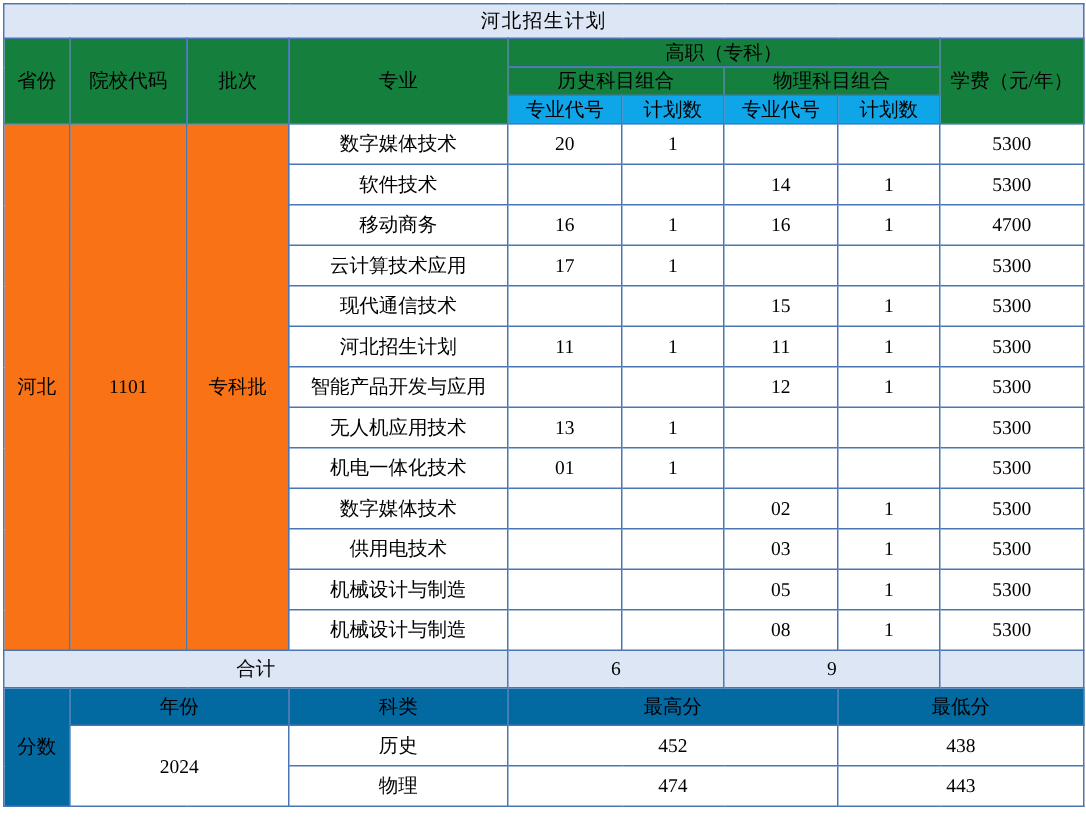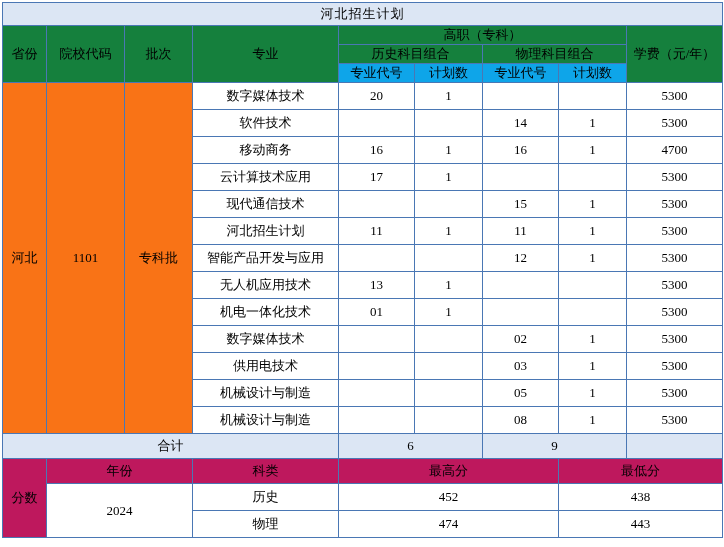--- a/index.html
+++ b/index.html
@@ -68,21 +68,21 @@
     background: #f97316;
     font-size: 13px;
   }
   .total-row td {
     background: #dce6f4;
     font-weight: bold;
     height: 24px;
     font-size: 13.5px;
   }
   .score-hdr td {
-    background: #be185d;
+    background: #0369a1;
     font-weight: bold;
     height: 24px;
     font-size: 13.5px;
   }
   .score-row td {
     height: 26px;
     font-size: 13px;
     background: #ffffff;
   }
   .score-label {

